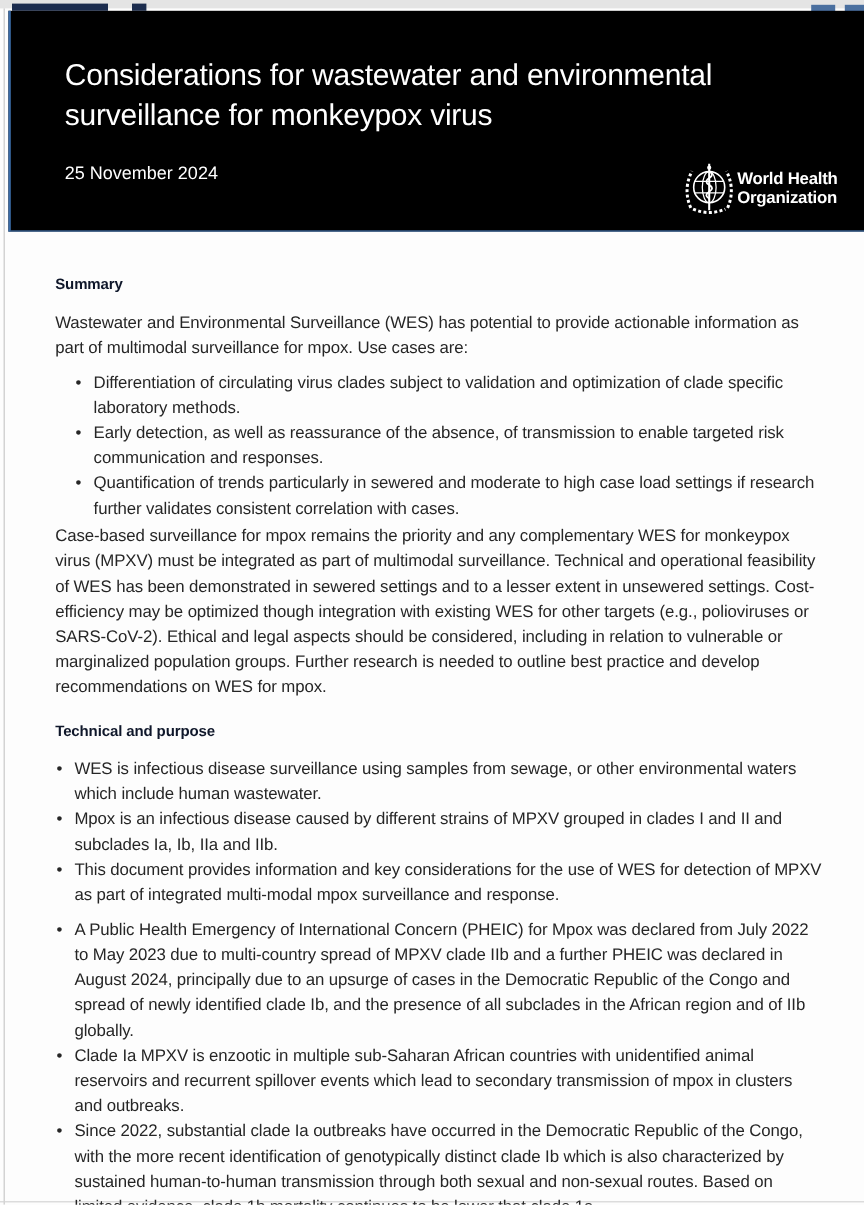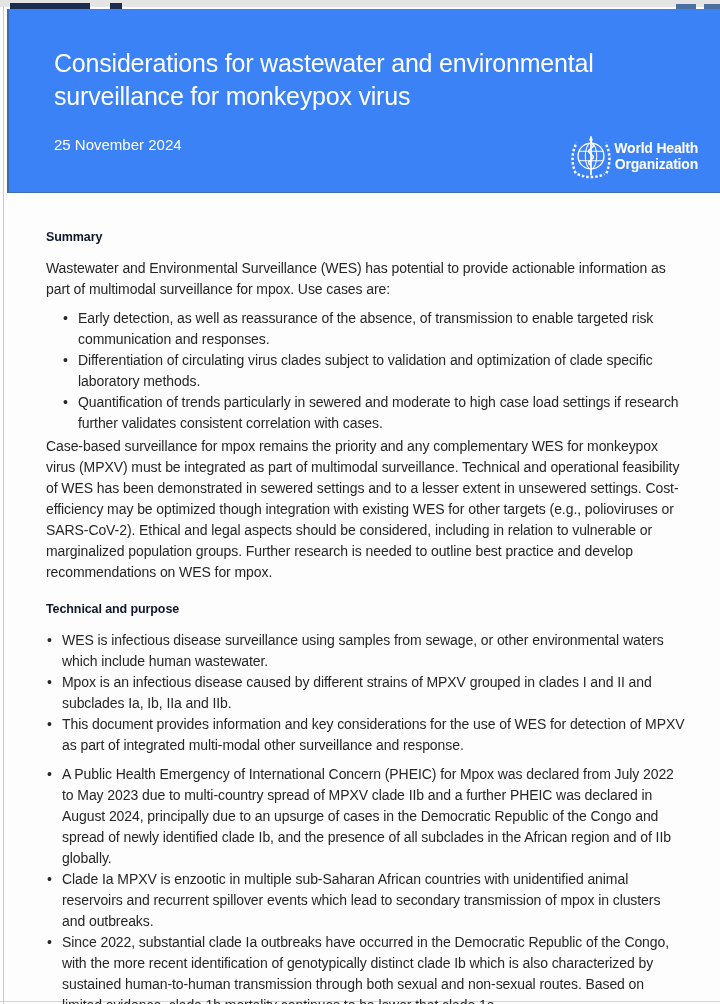--- a/index.html
+++ b/index.html
@@ -13,29 +13,29 @@
   .scan-dark-seg-a{position:absolute;top:3px;left:10px;width:80px;height:6px;background:#1c2d4f;}
   .scan-dark-seg-b{position:absolute;top:3px;left:110px;width:12px;height:6px;background:#1c2d4f;}
   .scan-notch-a{position:absolute;top:4px;left:676px;width:20px;height:6px;background:#4a6f9f;}
   .scan-notch-b{position:absolute;top:4px;left:704px;width:16px;height:6px;background:#4a6f9f;}
   .scan-left-line{position:absolute;top:7px;bottom:0;left:3px;width:1px;background:#c9c9c9;}
   .scan-bottom-line{position:absolute;left:0;right:0;bottom:2px;height:1px;background:#d4d4d4;}
 
   
   .band{
     position:absolute;left:7px;right:0;top:9px;height:184px;
-    background:#3b82f6;border-left:2px solid #3a6ca8;border-bottom:1px solid #3f6fa9;
+    background:#000000;border-left:2px solid #3a6ca8;border-bottom:1px solid #3f6fa9;
     box-sizing:border-box;padding:38px 0 0 45px;
   }
   .band h1{
     margin:0;max-width:592px;color:#fff;font-weight:400;
     font-size:25px;line-height:33px;letter-spacing:-0.2px;
   }
   .band .subtitle{margin-top:21px;color:#fff;font-size:15px;line-height:22px;}
-  .logo{position:absolute;right:22px;bottom:13px;display:flex;align-items:center;gap:0;text-align:right;}
+  .logo{position:absolute;right:22px;bottom:13px;display:flex;align-items:center;gap:0;}
   .logo svg{display:block;}
   .logo-text{color:#fff;font-weight:700;font-size:14px;line-height:16px;letter-spacing:-0.2px;}
   .logo-text span{display:block;}
 
   
   .content{position:absolute;left:46px;top:211px;width:640px;}
   .content h2{
     margin:0;color:#1f78c8;font-size:19px;line-height:24px;font-weight:600;letter-spacing:-0.2px;
   }
   .content h3{
@@ -90,31 +90,31 @@
         <span>Organization</span>
       </div>
     </div>
   </header>
 
   <main class="content">
 
     <h3>Summary</h3>
     <p>Wastewater and Environmental Surveillance (WES) has potential to provide actionable information as part of multimodal surveillance for mpox. Use cases are:</p>
     <ul class="indented">
+      <li>Differentiation of circulating virus clades subject to validation and optimization of clade specific laboratory methods.</li>
       <li>Early detection, as well as reassurance of the absence, of transmission to enable targeted risk communication and responses.</li>
-      <li>Differentiation of circulating virus clades subject to validation and optimization of clade specific laboratory methods.</li>
       <li>Quantification of trends particularly in sewered and moderate to high case load settings if research further validates consistent correlation with cases.</li>
     </ul>
     <p>Case-based surveillance for mpox remains the priority and any complementary WES for monkeypox virus (MPXV) must be integrated as part of multimodal surveillance. Technical and operational feasibility of WES has been demonstrated in sewered settings and to a lesser extent in unsewered settings.  Cost-efficiency may be optimized though integration with existing WES for other targets (e.g., polioviruses or SARS-CoV-2).  Ethical and legal aspects should be considered, including in relation to vulnerable or marginalized population groups. Further research is needed to outline best practice and develop recommendations on WES for mpox.</p>
 
     <h3>Technical and purpose</h3>
     <ul>
       <li>WES is infectious disease surveillance using samples from sewage, or other environmental waters which include human wastewater.</li>
       <li>Mpox is an infectious disease caused by different strains of MPXV grouped in clades I and II and subclades Ia, Ib, IIa and IIb.</li>
-      <li>This document provides information and key considerations for the use of WES for detection of MPXV as part of integrated multi-modal other surveillance and response.</li>
+      <li>This document provides information and key considerations for the use of WES for detection of MPXV as part of integrated multi-modal mpox surveillance and response.</li>
     </ul>
 
     <ul>
       <li>A Public Health Emergency of International Concern (PHEIC) for Mpox was declared from July 2022 to May 2023 due to multi-country spread of MPXV clade IIb and a further PHEIC was declared in August 2024, principally due to an upsurge of cases in the Democratic Republic of the Congo and spread of newly identified clade Ib, and the presence of all subclades in the African region and of IIb globally.</li>
       <li>Clade Ia MPXV is enzootic in multiple sub-Saharan African countries with unidentified animal reservoirs and recurrent spillover events which lead to secondary transmission of mpox in clusters and outbreaks.</li>
       <li>Since 2022, substantial clade Ia outbreaks have occurred in the Democratic Republic of the Congo, with the more recent identification of genotypically distinct clade Ib which is also characterized by sustained human-to-human transmission through both sexual and non-sexual routes. Based on limited evidence, clade 1b mortality continues to be lower that clade 1a.</li>
       <li>Clade IIb transmission also continues globally, predominantly involving men who have sex with men with spread through sexual contact.</li>
     </ul>
   </main>
 

